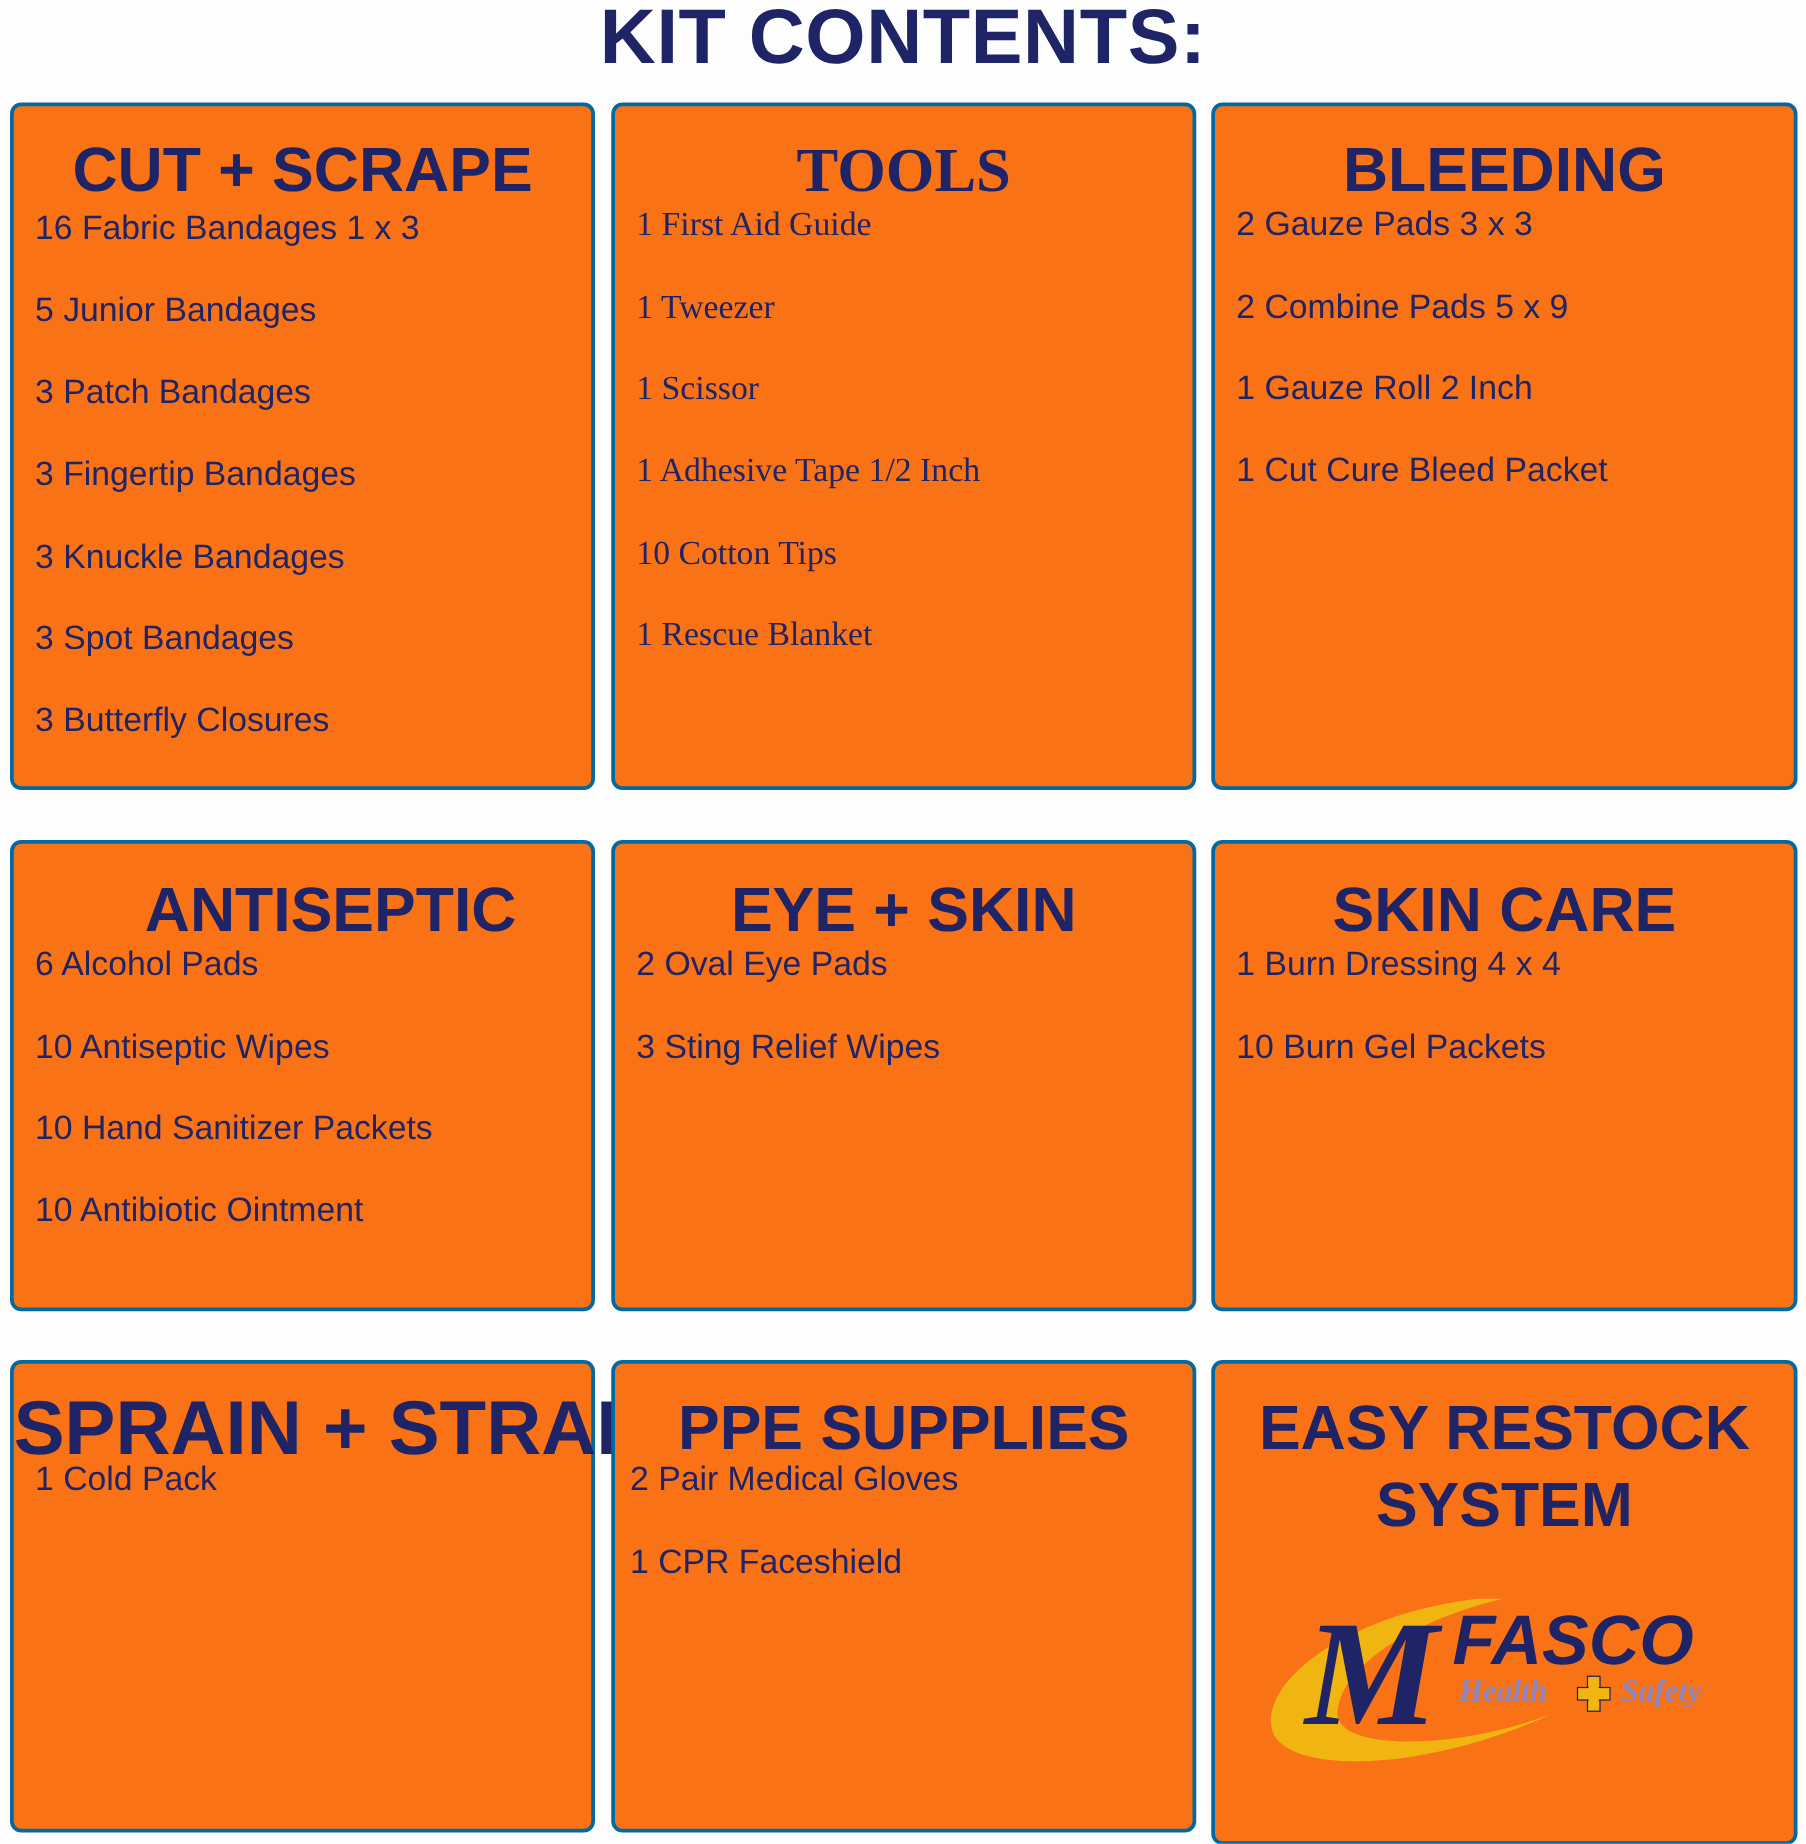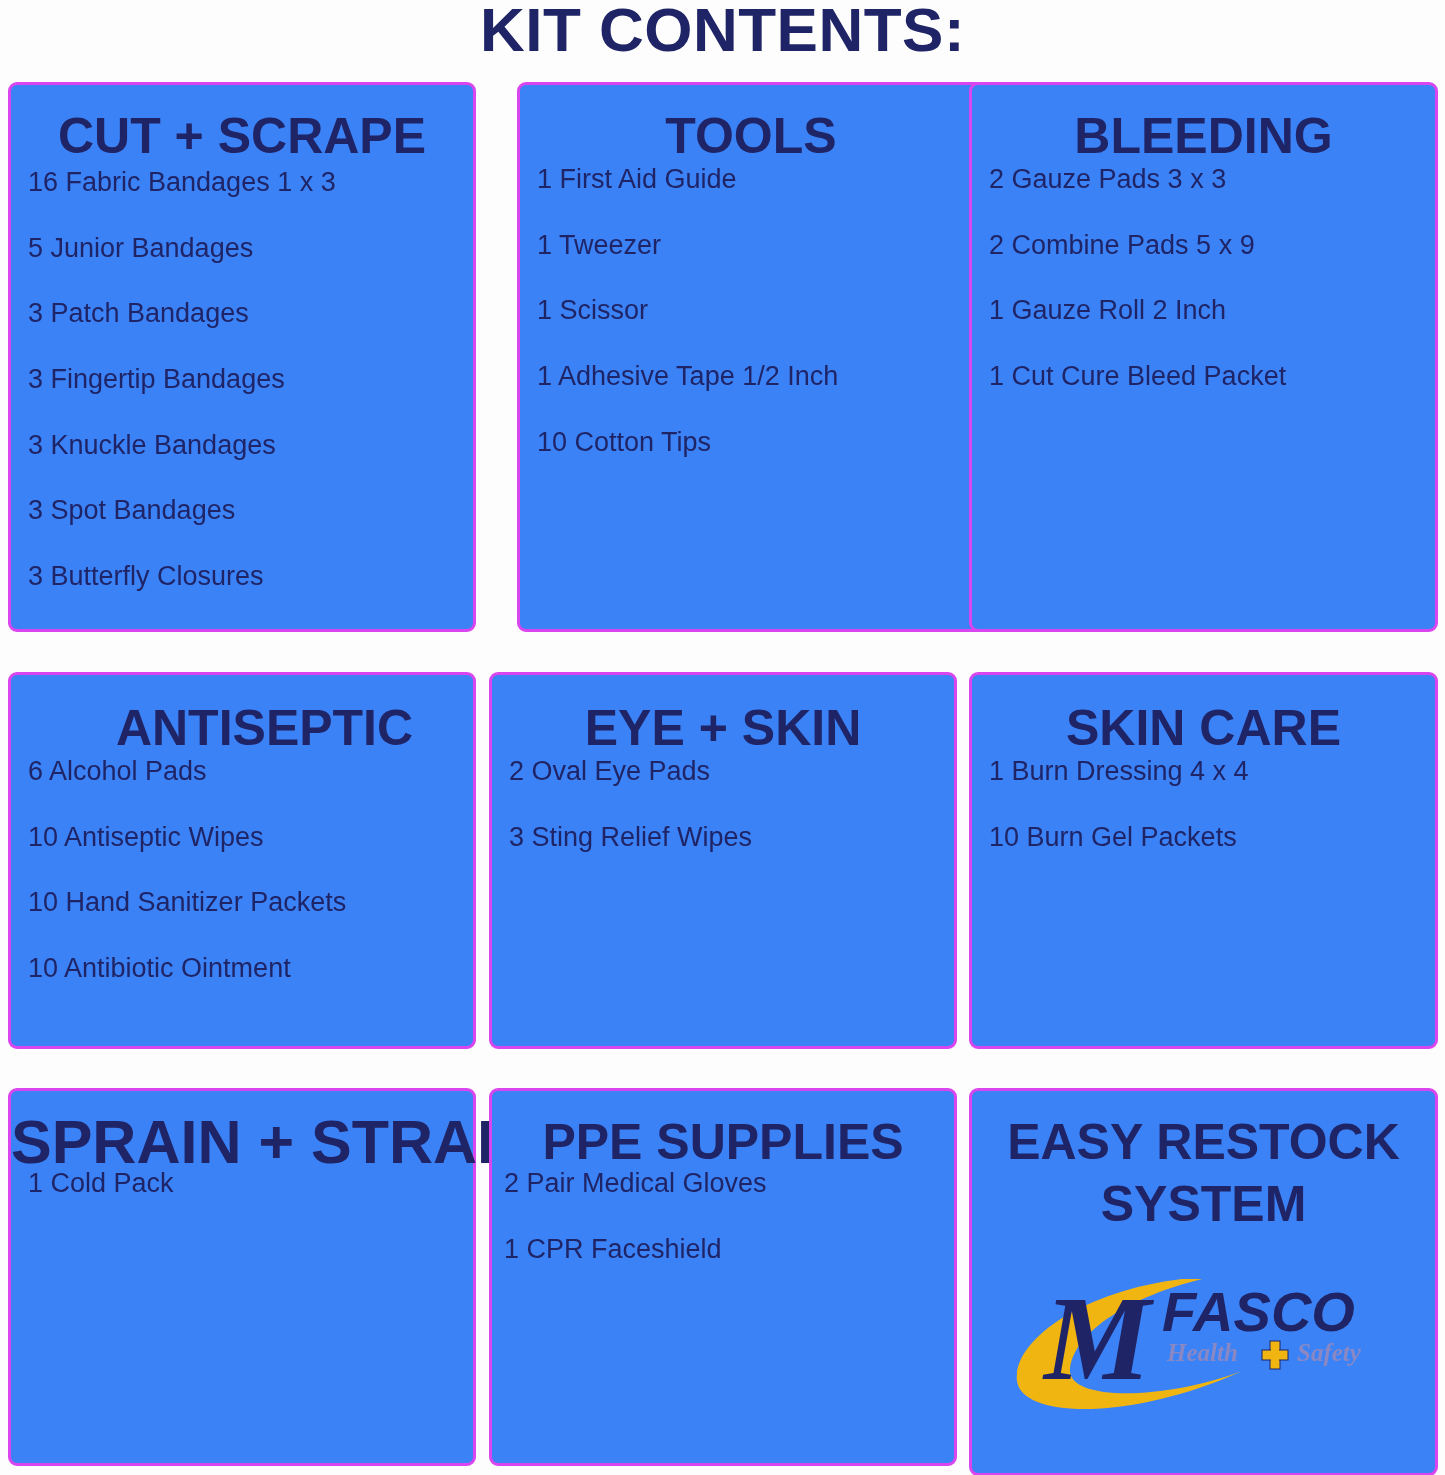--- a/index.html
+++ b/index.html
@@ -10,22 +10,22 @@
     font-family: "Liberation Sans", "DejaVu Sans", sans-serif;
     position: relative; overflow: hidden;
   }
   .title {
     position: absolute; left: 0; top: -6px; width: 1445px;
     text-align: center; font-weight: bold; font-size: 62px;
     letter-spacing: 0.5px; color: #1f2466;
   }
   .card {
     position: absolute; box-sizing: border-box;
-    border: 3px solid #d946ef; border-radius: 9px;
-    background: #3b82f6;
+    border: 3px solid #0369a1; border-radius: 9px;
+    background: #f97316;
   }
   .card h2 {
     margin: 0; text-align: center; font-weight: bold;
     font-size: 50px; line-height: 66px; color: #1f2466;
     white-space: nowrap;
   }
   .card ul { list-style: none; margin: 0; padding: 0 0 0 17px; }
   .card li {
     font-size: 27px; height: 65.7px; line-height: 30px;
     color: #1f2466; white-space: nowrap;
@@ -43,28 +43,29 @@
     <li>16 Fabric Bandages 1 x 3</li>
     <li>5 Junior Bandages</li>
     <li>3 Patch Bandages</li>
     <li>3 Fingertip Bandages</li>
     <li>3 Knuckle Bandages</li>
     <li>3 Spot Bandages</li>
     <li>3 Butterfly Closures</li>
   </ul>
 </div>
 
-<div class="card" style="left:517px;top:82px;width:468px;height:550px;">
+<div class="card" style="left:489px;top:82px;width:468px;height:550px;font-family:Liberation Serif, serif;">
   <h2 style="margin-top:20px;line-height:62px;">TOOLS</h2>
   <ul style="margin-top:-3px;">
     <li>1 First Aid Guide</li>
     <li>1 Tweezer</li>
     <li>1 Scissor</li>
     <li>1 Adhesive Tape 1/2 Inch</li>
     <li>10 Cotton Tips</li>
+    <li>1 Rescue Blanket</li>
   </ul>
 </div>
 
 <div class="card" style="left:969px;top:82px;width:469px;height:550px;">
   <h2 style="margin-top:20px;line-height:62px;">BLEEDING</h2>
   <ul style="margin-top:-3px;">
     <li>2 Gauze Pads 3 x 3</li>
     <li>2 Combine Pads 5 x 9</li>
     <li>1 Gauze Roll 2 Inch</li>
     <li>1 Cut Cure Bleed Packet</li>

